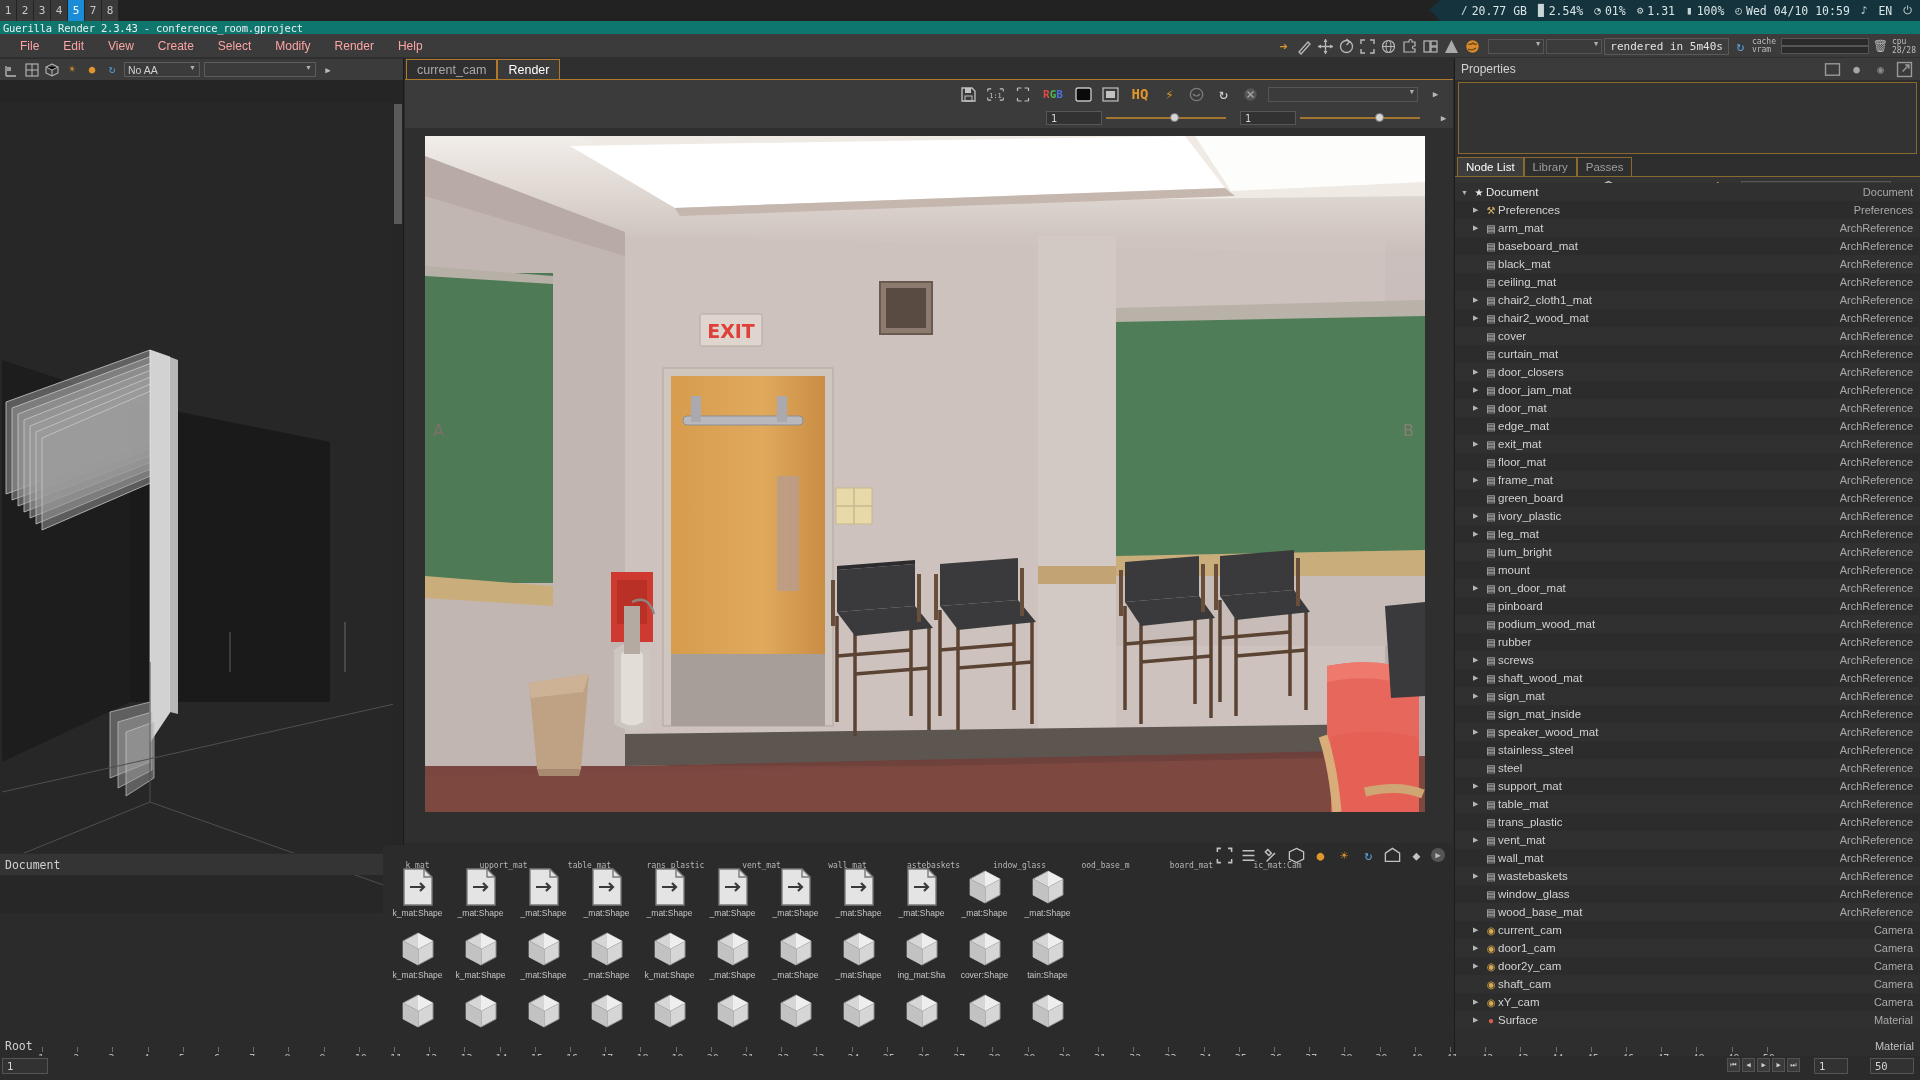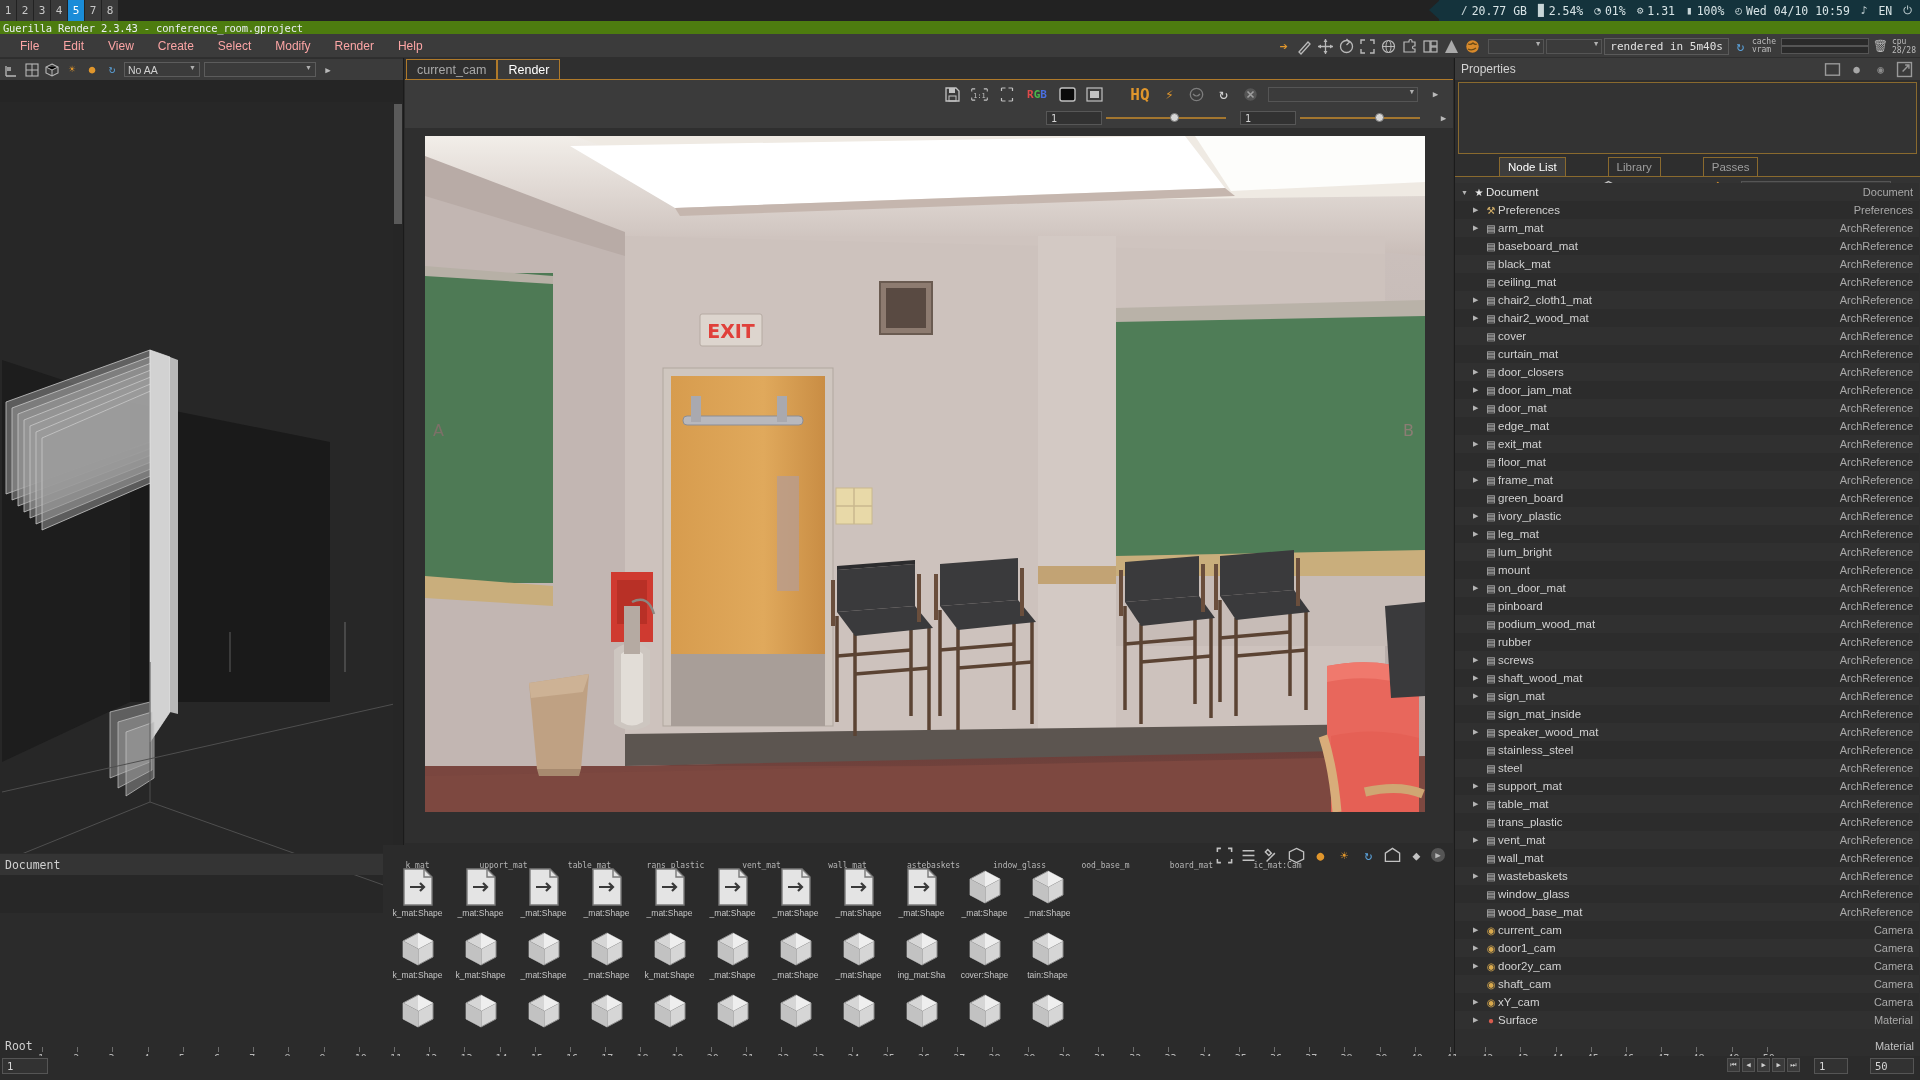--- a/index.html
+++ b/index.html
@@ -16,21 +16,21 @@
     display:flex; align-items:center; padding:0 8px 0 22px; gap:11px;
     font-size:11.5px; color:#d8e4e6; }
   #sysblock:before { content:""; position:absolute; left:-10px; top:0;
     border-top:10.5px solid transparent; border-bottom:10.5px solid transparent;
     border-right:11px solid #14333c; }
   .sysitem { display:flex; align-items:center; gap:4px; white-space:nowrap; }
   .sicon { font-size:11px; opacity:.92; display:inline-block; }
 
   
   #titlebar { position:absolute; left:0; top:21px; width:1920px; height:13px;
-    background:#4d7c0f; display:flex; align-items:center; z-index:40; }
+    background:#0f766e; display:flex; align-items:center; z-index:40; }
   #titlebar .txt { font-size:10.5px; color:#e9eef2; padding-left:3px; letter-spacing:-.2px; }
 
   
   #menubar { position:absolute; left:0; top:34px; width:1920px; height:24px;
     background:#3b3b3b; display:flex; align-items:center; padding-left:8px;
     border-bottom:1px solid #2f2f2f; z-index:35; }
   #menubar .mi { font-size:12px; color:#fca5a5; padding:2px 12px;
     font-family:"Liberation Sans", sans-serif; }
 
   
@@ -97,21 +97,21 @@
   #rightpanel { position:absolute; left:1454px; top:58px; width:466px; height:1005px;
     background:#2e2e2e; border-left:1px solid #1b1b1b; }
   #prophead { height:22px; background:#3b3b3b; display:flex; align-items:center;
     padding:0 6px; justify-content:space-between; }
   #prophead .ttl { font-size:12px; color:#d3d3d3; font-family:"Liberation Sans",sans-serif; }
   #propbody { height:72px; background:#333333; border:1px solid #8a6a2e; margin:2px 3px; }
   #nltabs { height:20px; display:flex; align-items:flex-end; padding-left:2px;
     border-bottom:1px solid #8a6a2e; }
   .nltab { height:19px; padding:0 8px; display:flex; align-items:center; font-size:11.5px;
     font-family:"Liberation Sans",sans-serif; border:1px solid #8a6a2e; border-bottom:none;
-    background:#2e2e2e; color:#9e9e9e;margin-left:42px; }
+    background:#2e2e2e; color:#9e9e9e; }
   .nltab.active { background:#3d3d3d; color:#ffffff; }
   #nltoolbar { height:22px; background:#333333; display:flex; align-items:center;
     gap:4px; padding:0 6px; justify-content:flex-end; }
   #nodetree { position:absolute; left:0; top:125px; width:464px; height:920px;
     overflow:hidden; }
   .nrow { height:18px; display:flex; align-items:center; font-size:11.5px;
     font-family:"Liberation Sans",sans-serif; padding-left:6px; position:relative; }
   .nrow:nth-child(odd) { background:#303030; }
   .nrow:nth-child(even) { background:#2c2c2c; }
   .narrow { width:11px; font-size:7px; color:#b4b4b4; flex:none; }
@@ -384,21 +384,21 @@
         <span style="color:#4ab84a">G</span>
         <span style="color:#4a6fe0">B</span>
       </span>
     <svg class="tbtn" width="19" height="19" viewBox="0 0 19 19">
       <rect x="2" y="3" width="15" height="13" rx="2" fill="#0a0a0a" stroke="#c2c2c2" stroke-width="1.4"></rect>
       </svg>
     <svg class="tbtn" width="19" height="19" viewBox="0 0 19 19">
       <rect x="2" y="3" width="15" height="13" fill="none" stroke="#c2c2c2" stroke-width="1.2"></rect>
       <rect x="5" y="6" width="9" height="7" fill="#c2c2c2"></rect>
       </svg>
-    <span class="tbtn" style="width:24px;color:#e0962c;font-size:16px;font-weight:bold;margin-left:16px;">HQ</span>
+    <span class="tbtn" style="width:24px;color:#e0962c;font-size:14px;font-weight:bold;">HQ</span>
     <span class="tbtn" style="color:#e0962c;font-size:14px;">⚡</span>
     <svg class="tbtn" width="19" height="19" viewBox="0 0 19 19">
       <circle cx="9.5" cy="9.5" r="6.2" fill="none" stroke="#7d7d7d" stroke-width="1.3"></circle>
       <path d="M6 9 q3.5 4 7 0" fill="none" stroke="#7d7d7d" stroke-width="1.2"></path>
       </svg>
     <span class="tbtn" style="color:#d2d2d2;font-size:15px;">↻</span>
     <svg class="tbtn" width="19" height="19" viewBox="0 0 19 19">
       <circle cx="9.5" cy="9.5" r="6.2" fill="#555555"></circle>
       <path d="M6.5 6.5 L12.5 12.5 M12.5 6.5 L6.5 12.5" stroke="#9e9e9e" stroke-width="1.6"></path>
       </svg>

